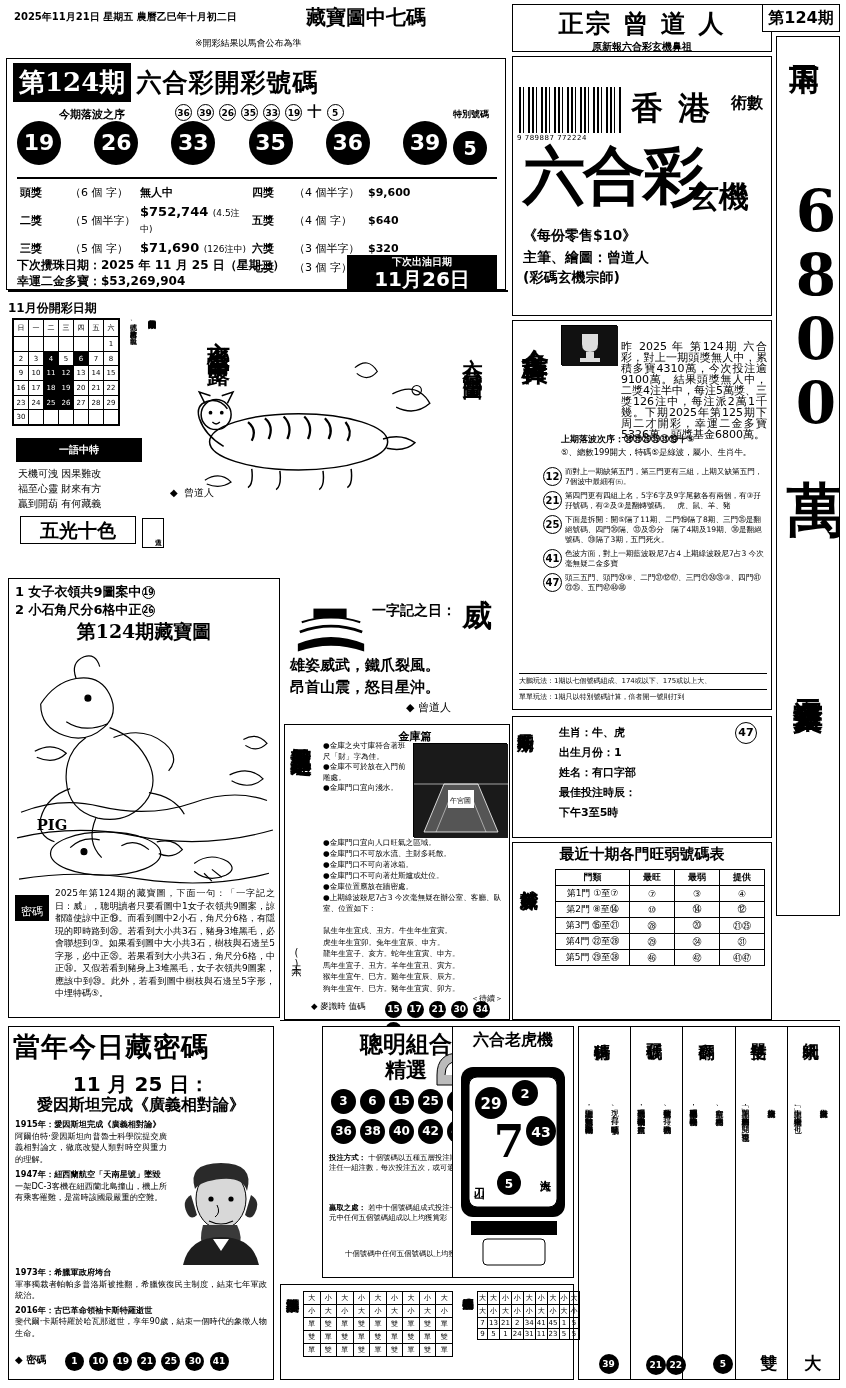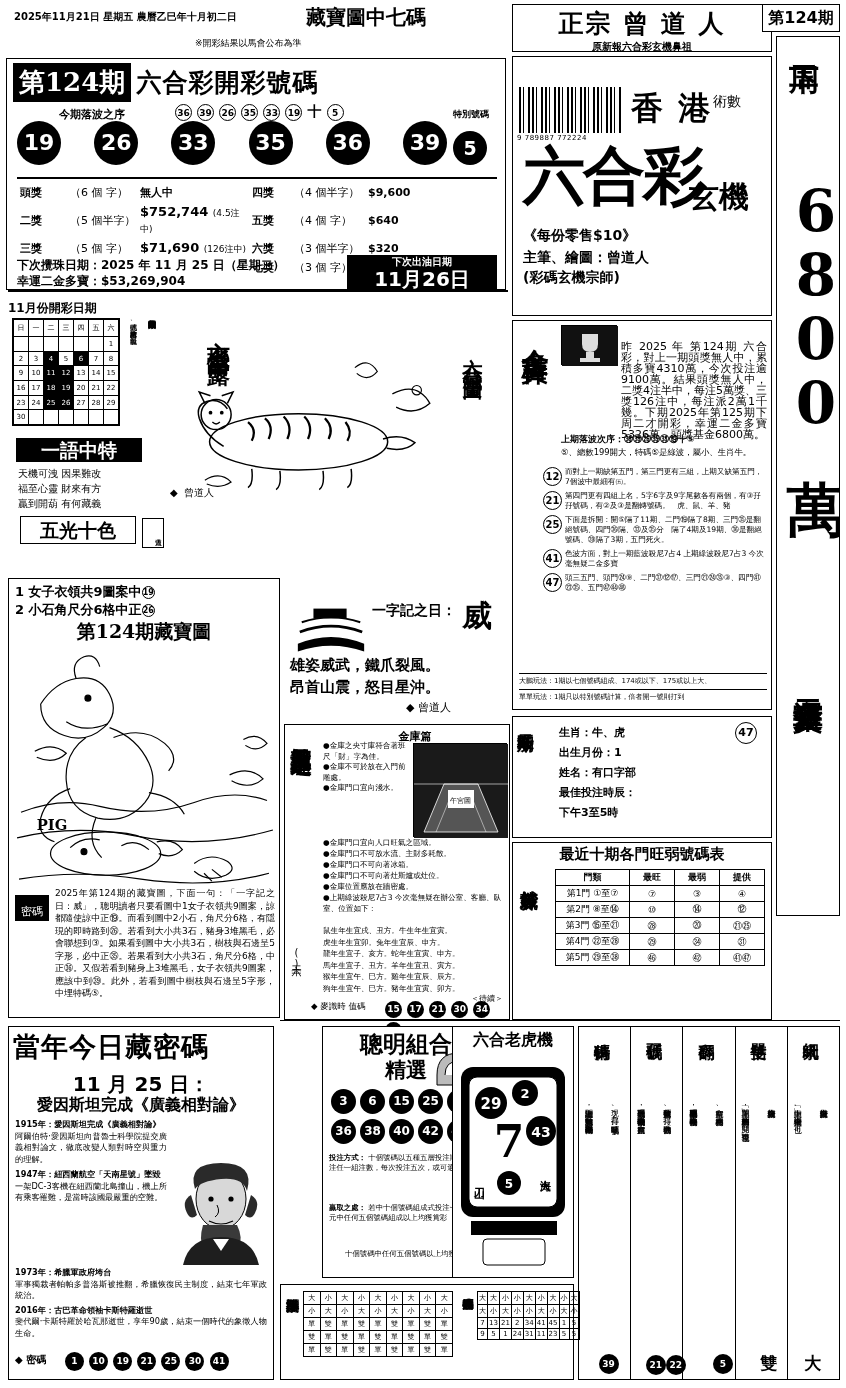--- a/index.html
+++ b/index.html
@@ -126,21 +126,21 @@
       <div style="font-size:20px; font-weight:bold; line-height:20px;">11月26日</div>
     </div>
   </div>
 
   <div class="blk bd" style="left:512px; top:56px; width:260px; height:260px; background:#fff;">
 
     <div style="position:absolute; left:6px; top:30px; width:104px; height:46px; background:
       repeating-linear-gradient(90deg,#000 0 2px,#fff 2px 4px,#000 4px 5px,#fff 5px 9px,#000 9px 11px,#fff 11px 13px);"></div>
     <div style="position:absolute; left:4px; top:77px; font-size:7px; letter-spacing:0.5px;">9 789887 772224</div>
     <div style="position:absolute; left:118px; top:30px; font-size:32px; font-weight:bold; font-family:'DejaVu Serif',serif; letter-spacing:2px;">香 港</div>
-    <div style="position:absolute; left:200px; top:36px; font-size:14px; font-weight:normal;">術數</div>
+    <div style="position:absolute; left:218px; top:36px; font-size:16px; font-weight:bold;">術數</div>
     <div style="position:absolute; left:10px; top:88px; font-size:62px; font-weight:bold; font-family:'DejaVu Serif',serif; letter-spacing:-2px; line-height:62px;">六合彩</div>
     <div style="position:absolute; left:176px; top:120px; font-size:30px; font-weight:bold; font-family:'DejaVu Serif',serif;">玄機</div>
     <div style="position:absolute; left:10px; top:170px; font-size:14px; font-weight:bold;text-align:right;">《每份零售$10》</div>
     <div style="position:absolute; left:10px; top:192px; font-size:14px; font-weight:bold;">主筆、繪圖：曾道人</div>
     <div style="position:absolute; left:10px; top:212px; font-size:14px; font-weight:bold;">(彩碼玄機宗師)</div>
   </div>
 
   <div class="blk bd" style="left:776px; top:36px; width:64px; height:880px; background:#fff; overflow:hidden;">
     <div class="vert" style="position:absolute; left:6px; top:6px; font-size:30px; font-weight:bold; font-family:'DejaVu Serif',serif;">下周二</div>
     <div class="vert" style="position:absolute; left:0px; top:140px; font-size:58px; font-weight:bold; font-family:'DejaVu Serif',serif; letter-spacing:-4px;">6800萬</div>
@@ -242,21 +242,21 @@
       </g>
       <path d="M240 92 q20 -6 34 4 q-10 10 -30 6" fill="none" stroke="#000" stroke-width="1.6"></path>
       <path d="M100 124 q2 16 -4 20 M130 126 q2 16 -4 20 M176 126 q2 16 -4 20 M206 124 q2 16 -4 20" stroke="#000" stroke-width="1.6" fill="none"></path>
       <path d="M250 44 q26 -14 40 10 q-16 14 -36 4" fill="none" stroke="#000" stroke-width="1.4"></path>
       <circle cx="276" cy="40" r="5" fill="none" stroke="#000" stroke-width="1.2"></circle>
       <path d="M210 16 q14 -12 24 4 q-10 12 -22 2" fill="none" stroke="#000" stroke-width="1.2"></path>
       <path d="M50 136 q16 -10 28 2 q-12 8 -26 2" fill="none" stroke="#000" stroke-width="1.2"></path>
     </svg>
 
     <div class="bd" style="position:absolute; left:8px; top:138px; width:126px; height:24px; background:#000; color:#fff;">
-      <div class="ctr" style="font-size:19px; font-weight:bold; line-height:22px;">一語中特</div>
+      <div class="ctr" style="font-size:10px; font-weight:bold; line-height:22px;">一語中特</div>
     </div>
     <div style="position:absolute; left:10px; top:166px; width:130px; font-size:10px; line-height:15px;">
       <div>天機可洩 因果難改</div>
       <div>福至心靈 財來有方</div>
       <div>贏到開葫 有何藏義</div>
     </div>
     <div class="bd" style="position:absolute; left:12px; top:216px; width:116px; height:28px; background:#fff;">
       <div class="ctr" style="font-size:19px; font-weight:bold; line-height:26px; font-family:'DejaVu Serif',serif;">五光十色</div>
     </div>
     <div style="position:absolute; left:134px; top:218px; width:22px; height:30px; border:1px solid #000; font-size:7px; text-align:center; writing-mode:vertical-rl;">曾道人</div>

